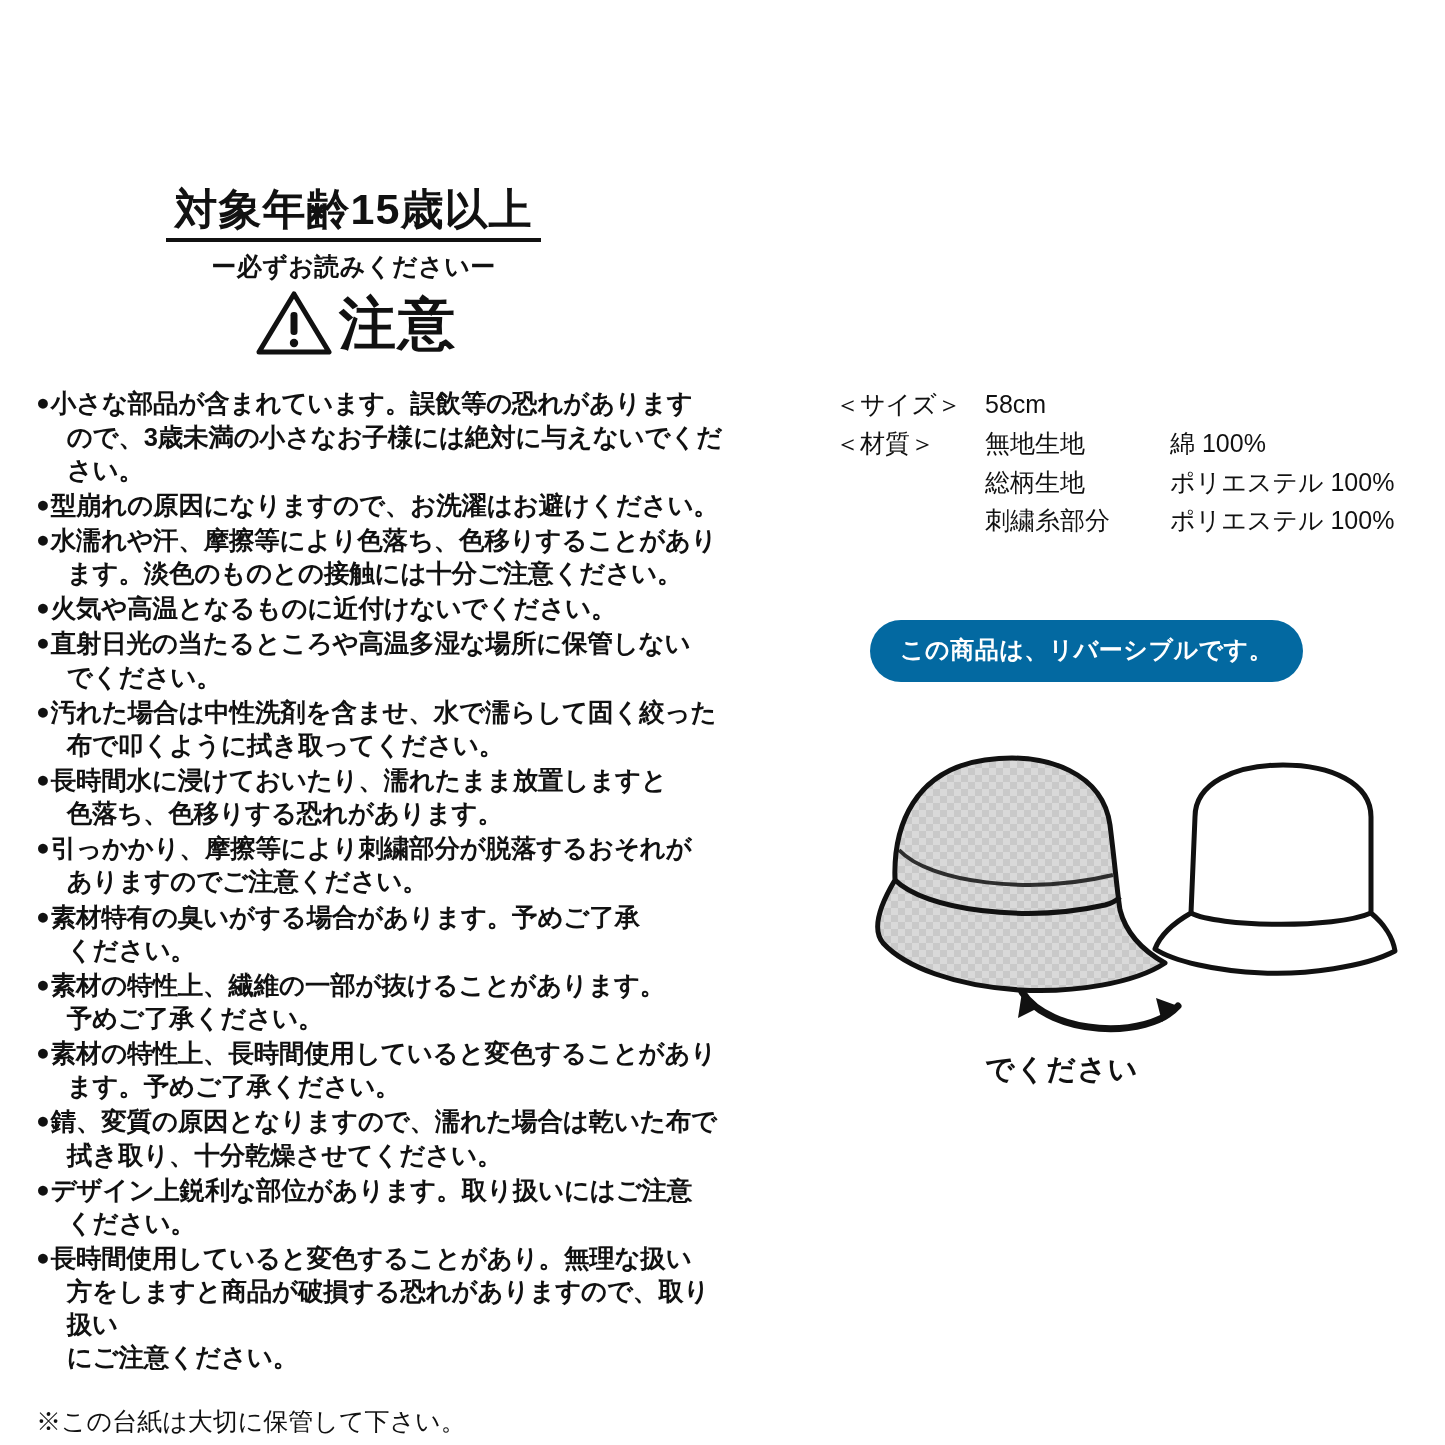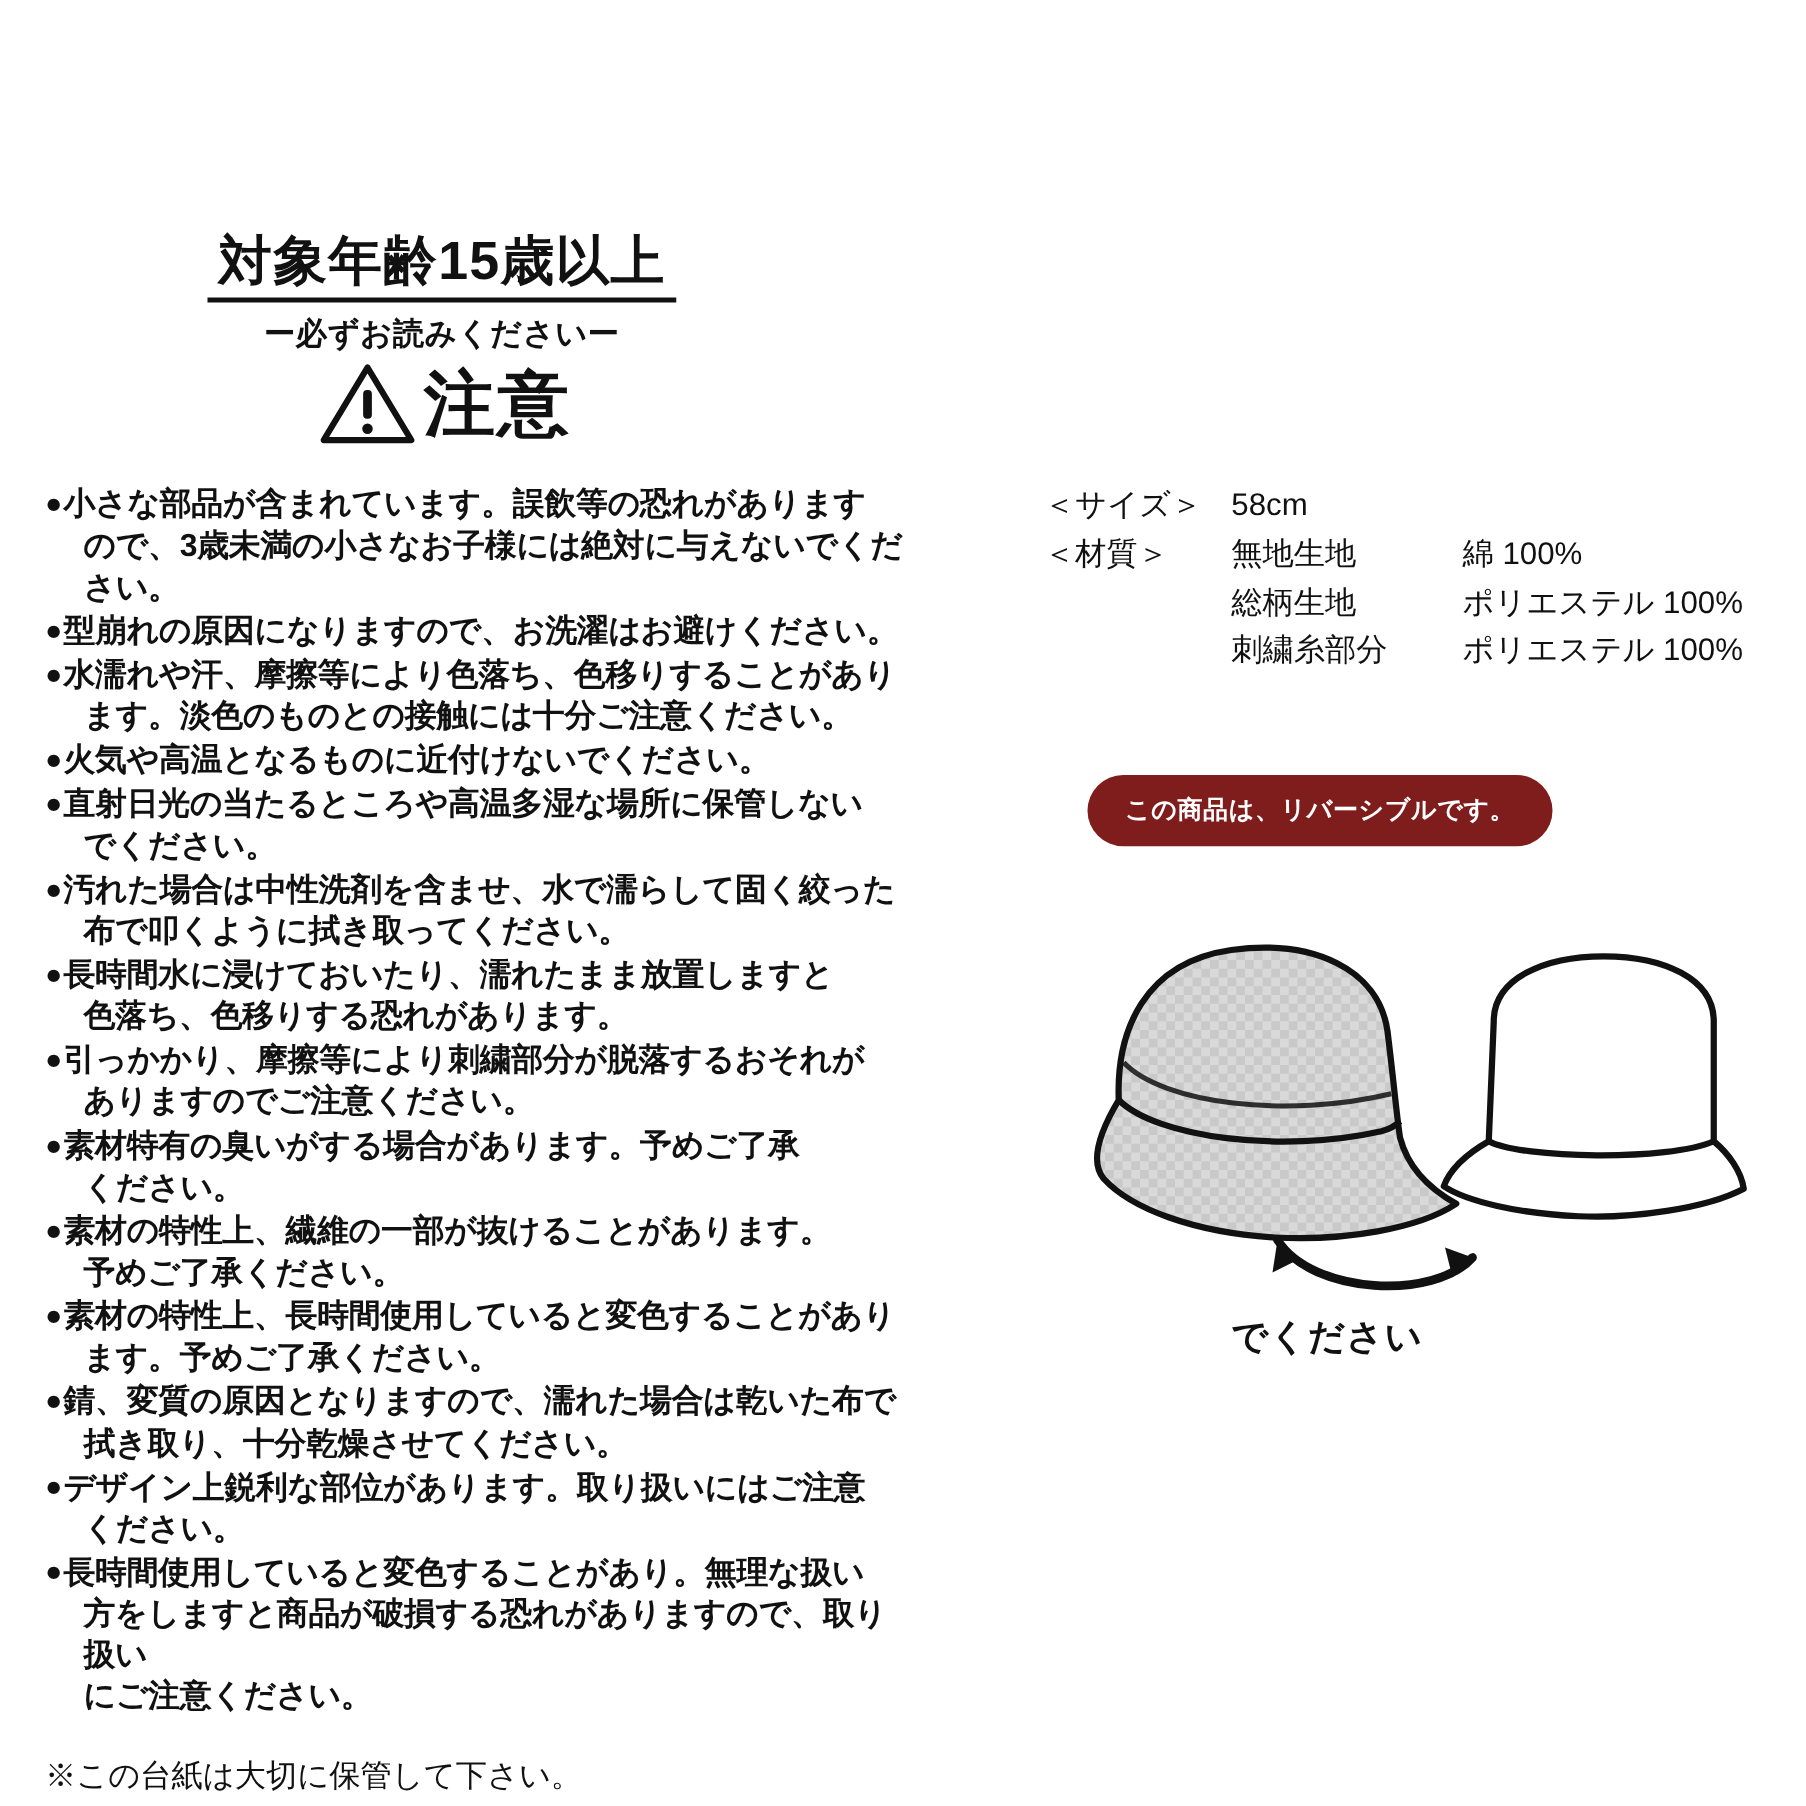--- a/index.html
+++ b/index.html
@@ -138,25 +138,25 @@
   }
   .spec-val {
     flex: 1;
     margin-left: 35px;
   }
 
   .reversible-pill {
     position: absolute;
     left: 35px;
     top: 235px;
-    background: #7f1d1d;
+    background: #0369a1;
     color: #ffffff;
     border-radius: 40px;
     padding: 14px 30px 16px 30px;
-    font-size: 20px;
+    font-size: 24px;
     font-weight: bold;
     letter-spacing: 0.5px;
     white-space: nowrap;
   }
 
   .hats {
     position: absolute;
     left: 0;
     top: 320px;
     width: 575px;

